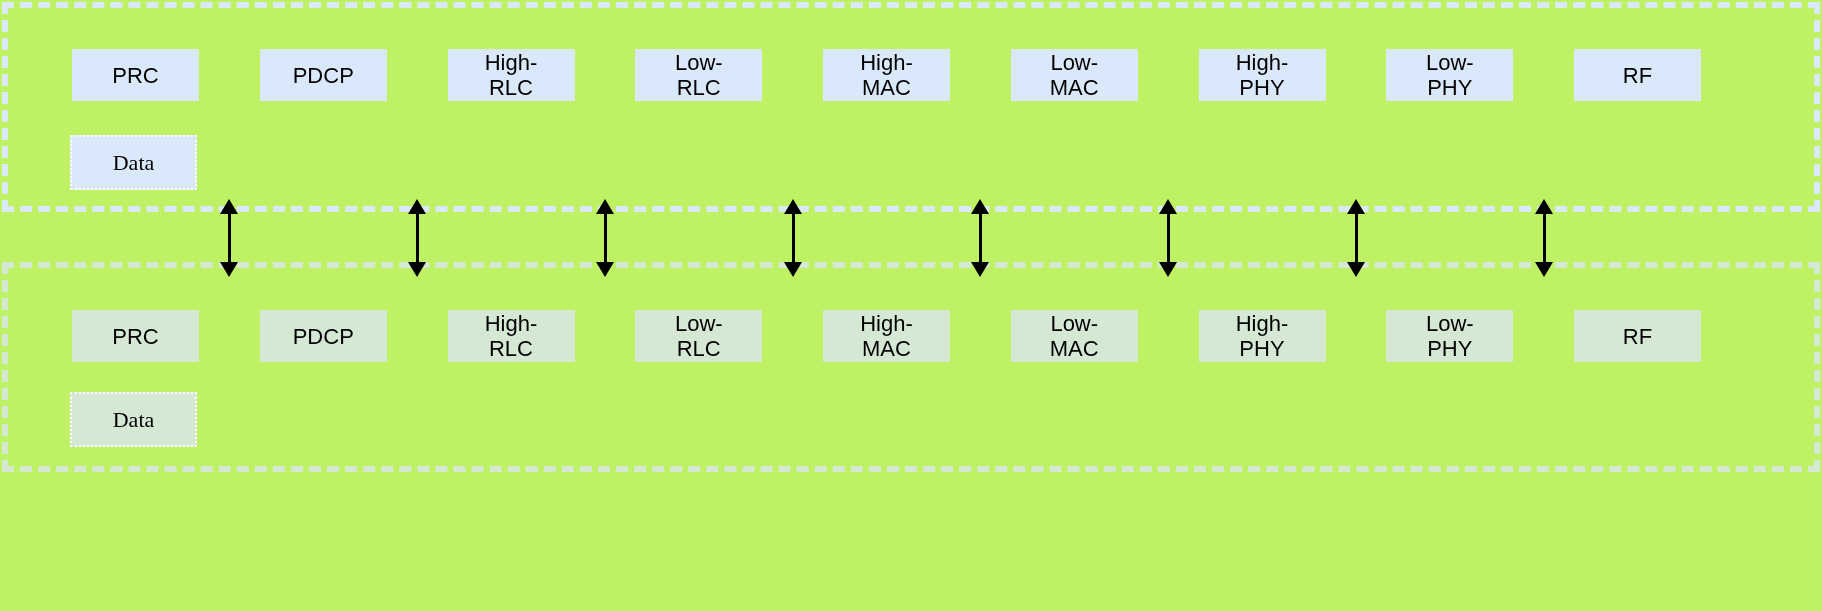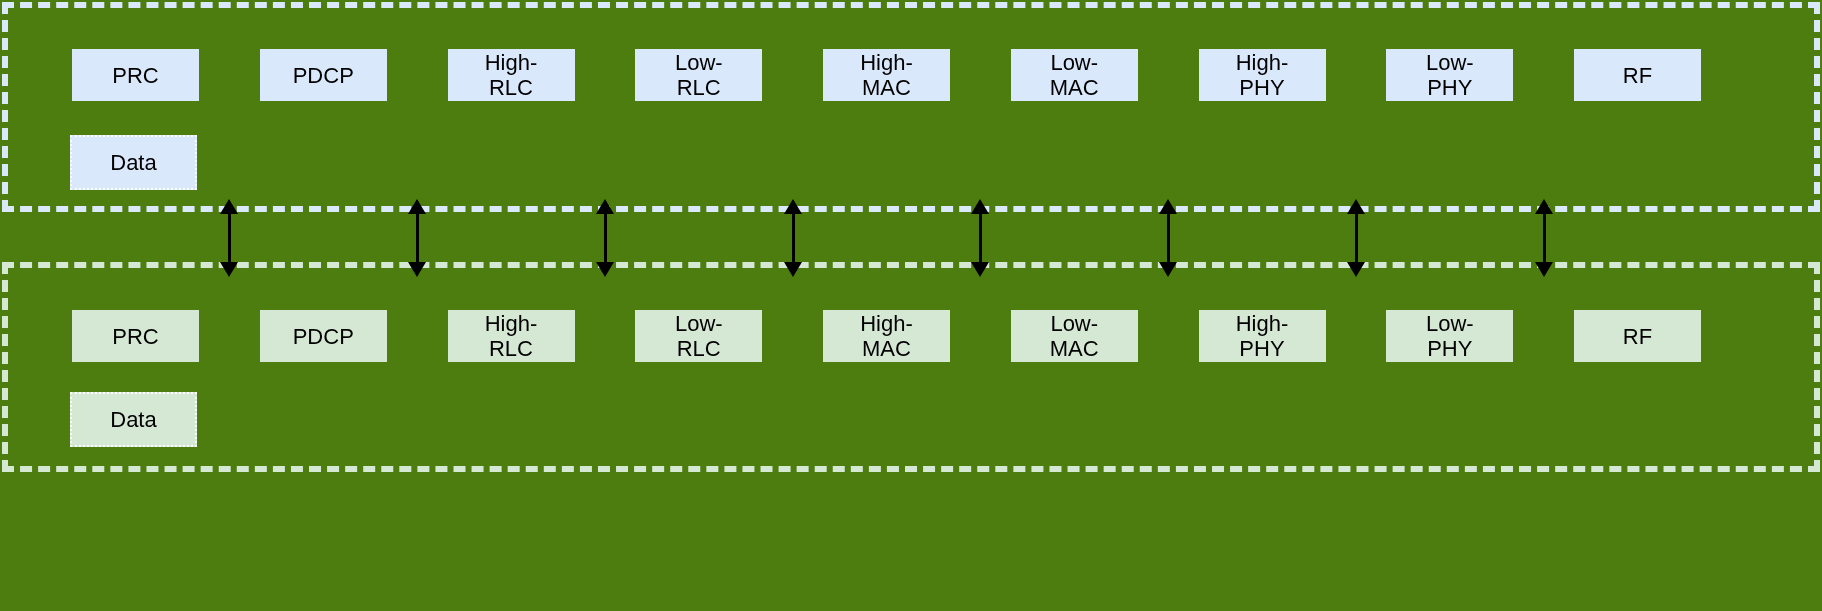--- a/index.html
+++ b/index.html
@@ -4,21 +4,21 @@
 <style>
   html, body {
     margin: 0;
     padding: 0;
     background: #000000;
   }
   #canvas {
     position: relative;
     width: 1822px;
     height: 611px;
-    background: #4d7c0f;
+    background: #bef264;
     overflow: hidden;
     font-family: "Liberation Sans", sans-serif;
     color: #000000;
   }
 
   
   .stack-group {
     position: absolute;
     left: 2px;
     width: 1818px;
@@ -58,20 +58,21 @@
     position: absolute;
     left: 70px;
     width: 127px;
     height: 55px;
     border: 2px dotted #fcfcfc;
     box-sizing: border-box;
     display: flex;
     align-items: center;
     justify-content: center;
     font-size: 22px;
+    font-family: Liberation Serif, serif;
   }
   #upper-data-box { top: 135px; }
   #lower-data-box { top: 392px; }
 
   
   .split-connector {
     position: absolute;
     top: 199px;
     height: 78px;
     width: 18px;

